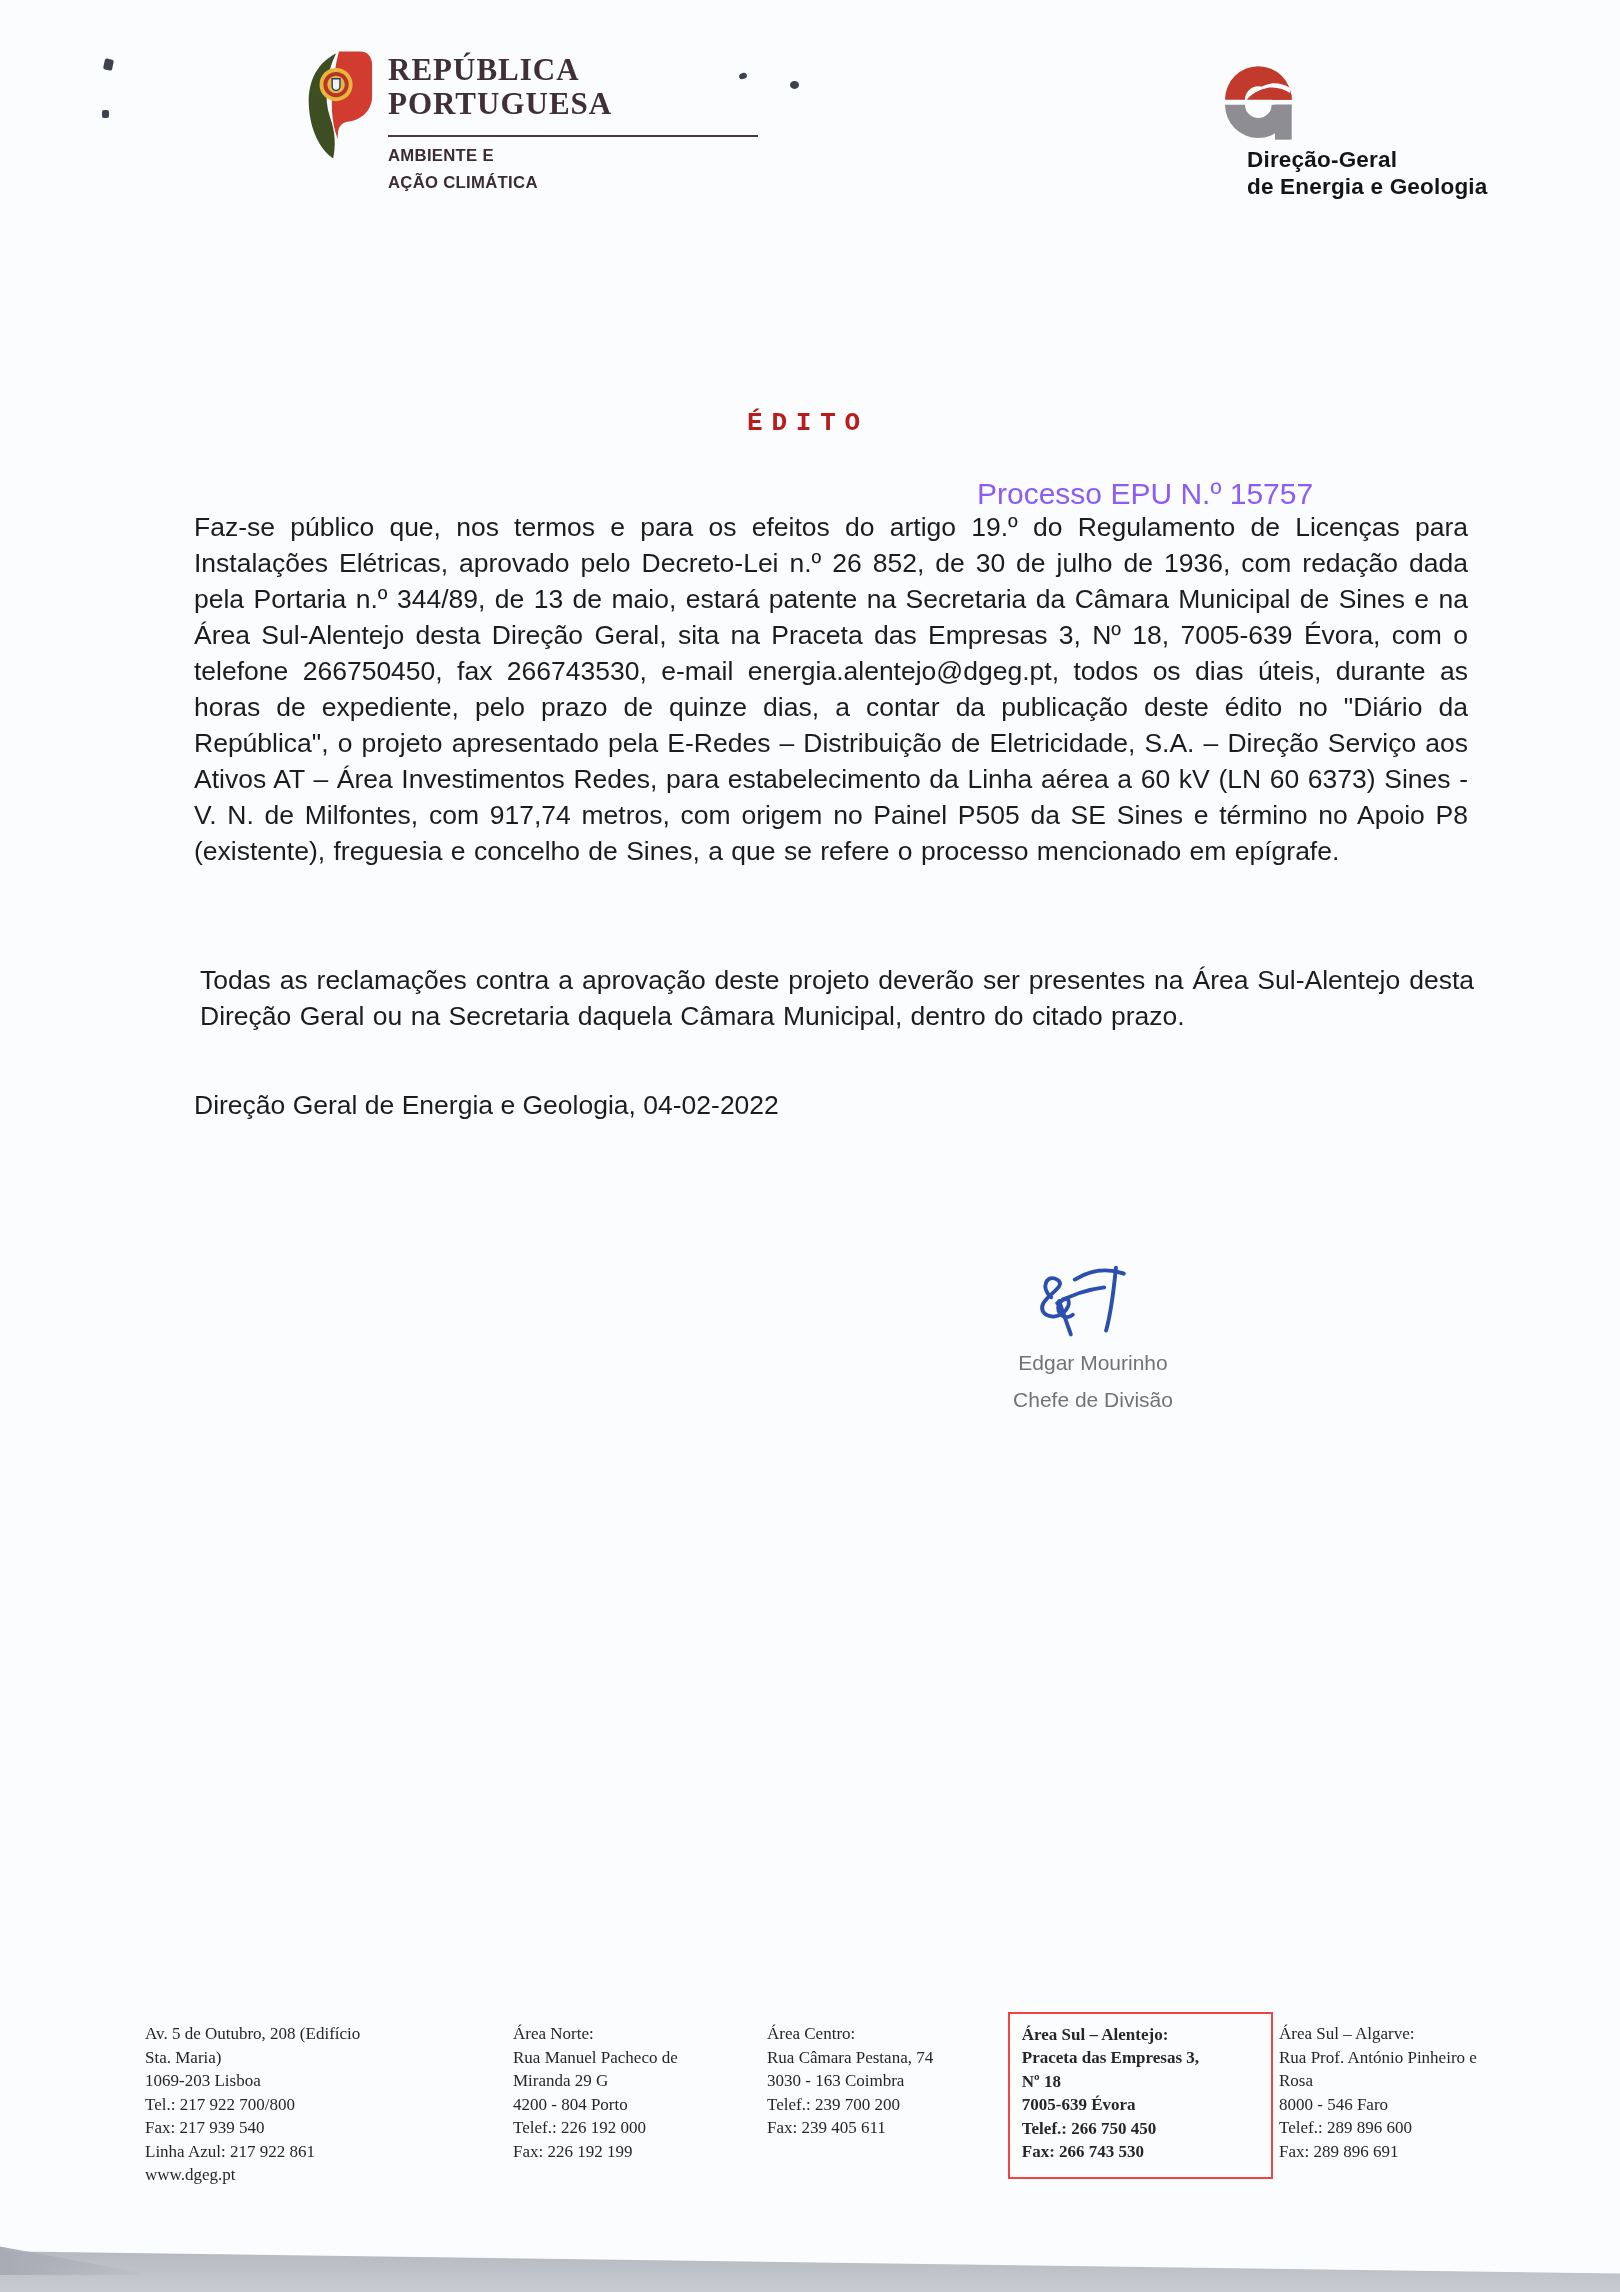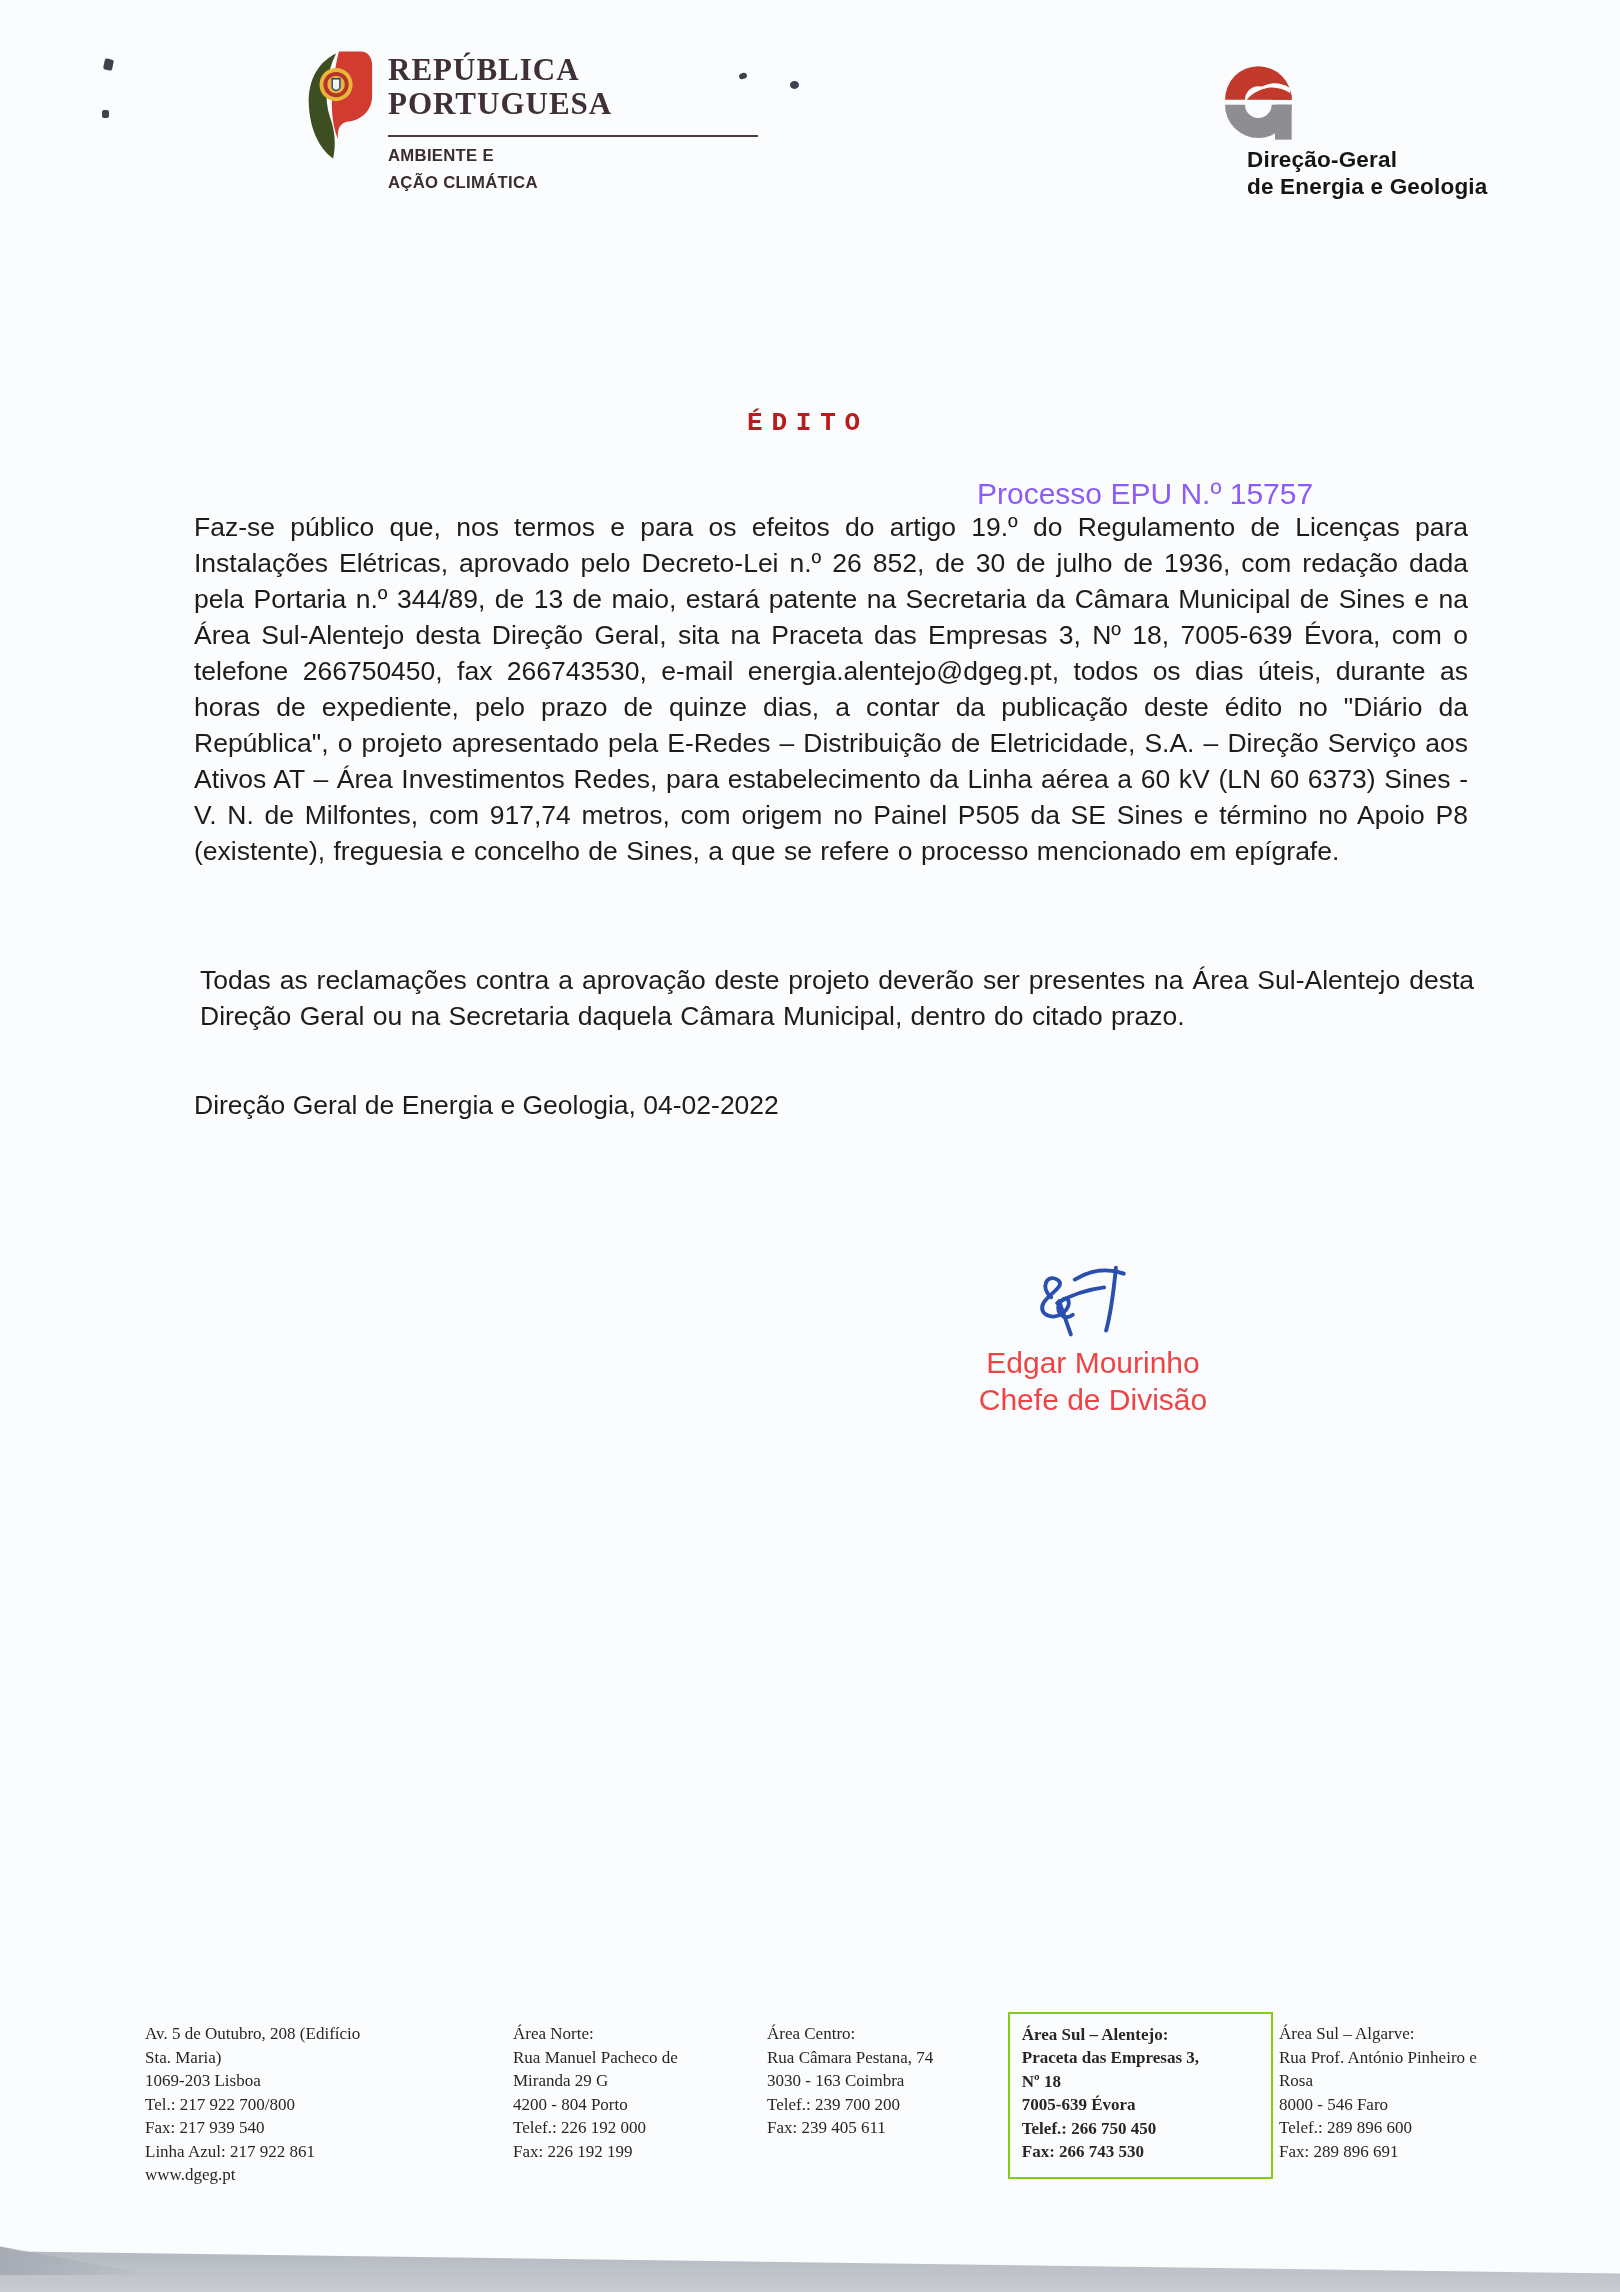--- a/index.html
+++ b/index.html
@@ -32,29 +32,29 @@
     font-weight:700;font-size:26px;letter-spacing:8.8px;color:#b91c1c;font-family:Liberation Mono, monospace;
   }
   .process-ref{
     font-size:30px;color:#8b5cf6;text-align:left;
   }
   .para{
     font-size:26.5px;line-height:36px;text-align:justify;color:#1c1c1c;
     word-spacing:1px;
   }
   .dateline{font-size:26.5px;color:#1c1c1c;}
-  .sig-name{font-size:30px;line-height:39px;color:#ef4444;text-align:center;}
+  .sig-name{font-size:21px;line-height:39px;color:#737373;text-align:center;}
 
   
   .foot{
     font-family:"Liberation Serif", serif;
     font-size:17px;line-height:23.5px;color:#262626;
   }
   .foot-box{
-    border:2px solid #84cc16;padding:8.8px 11.8px 13.7px 11.8px;font-weight:700;
+    border:2px solid #ef4444;padding:8.8px 11.8px 13.7px 11.8px;font-weight:700;
   }
 
   
   .scan-edge{
     left:0;right:0;bottom:0;height:51px;
     background:linear-gradient(to bottom,#b0b5bd 0%,#bfc3ca 60%,#c9ccd2 100%);
     clip-path:polygon(0 18%, 100% 62%, 100% 100%, 0 100%);
   }
   .scan-edge2{
     left:0;bottom:17.6px;width:157px;height:29px;

